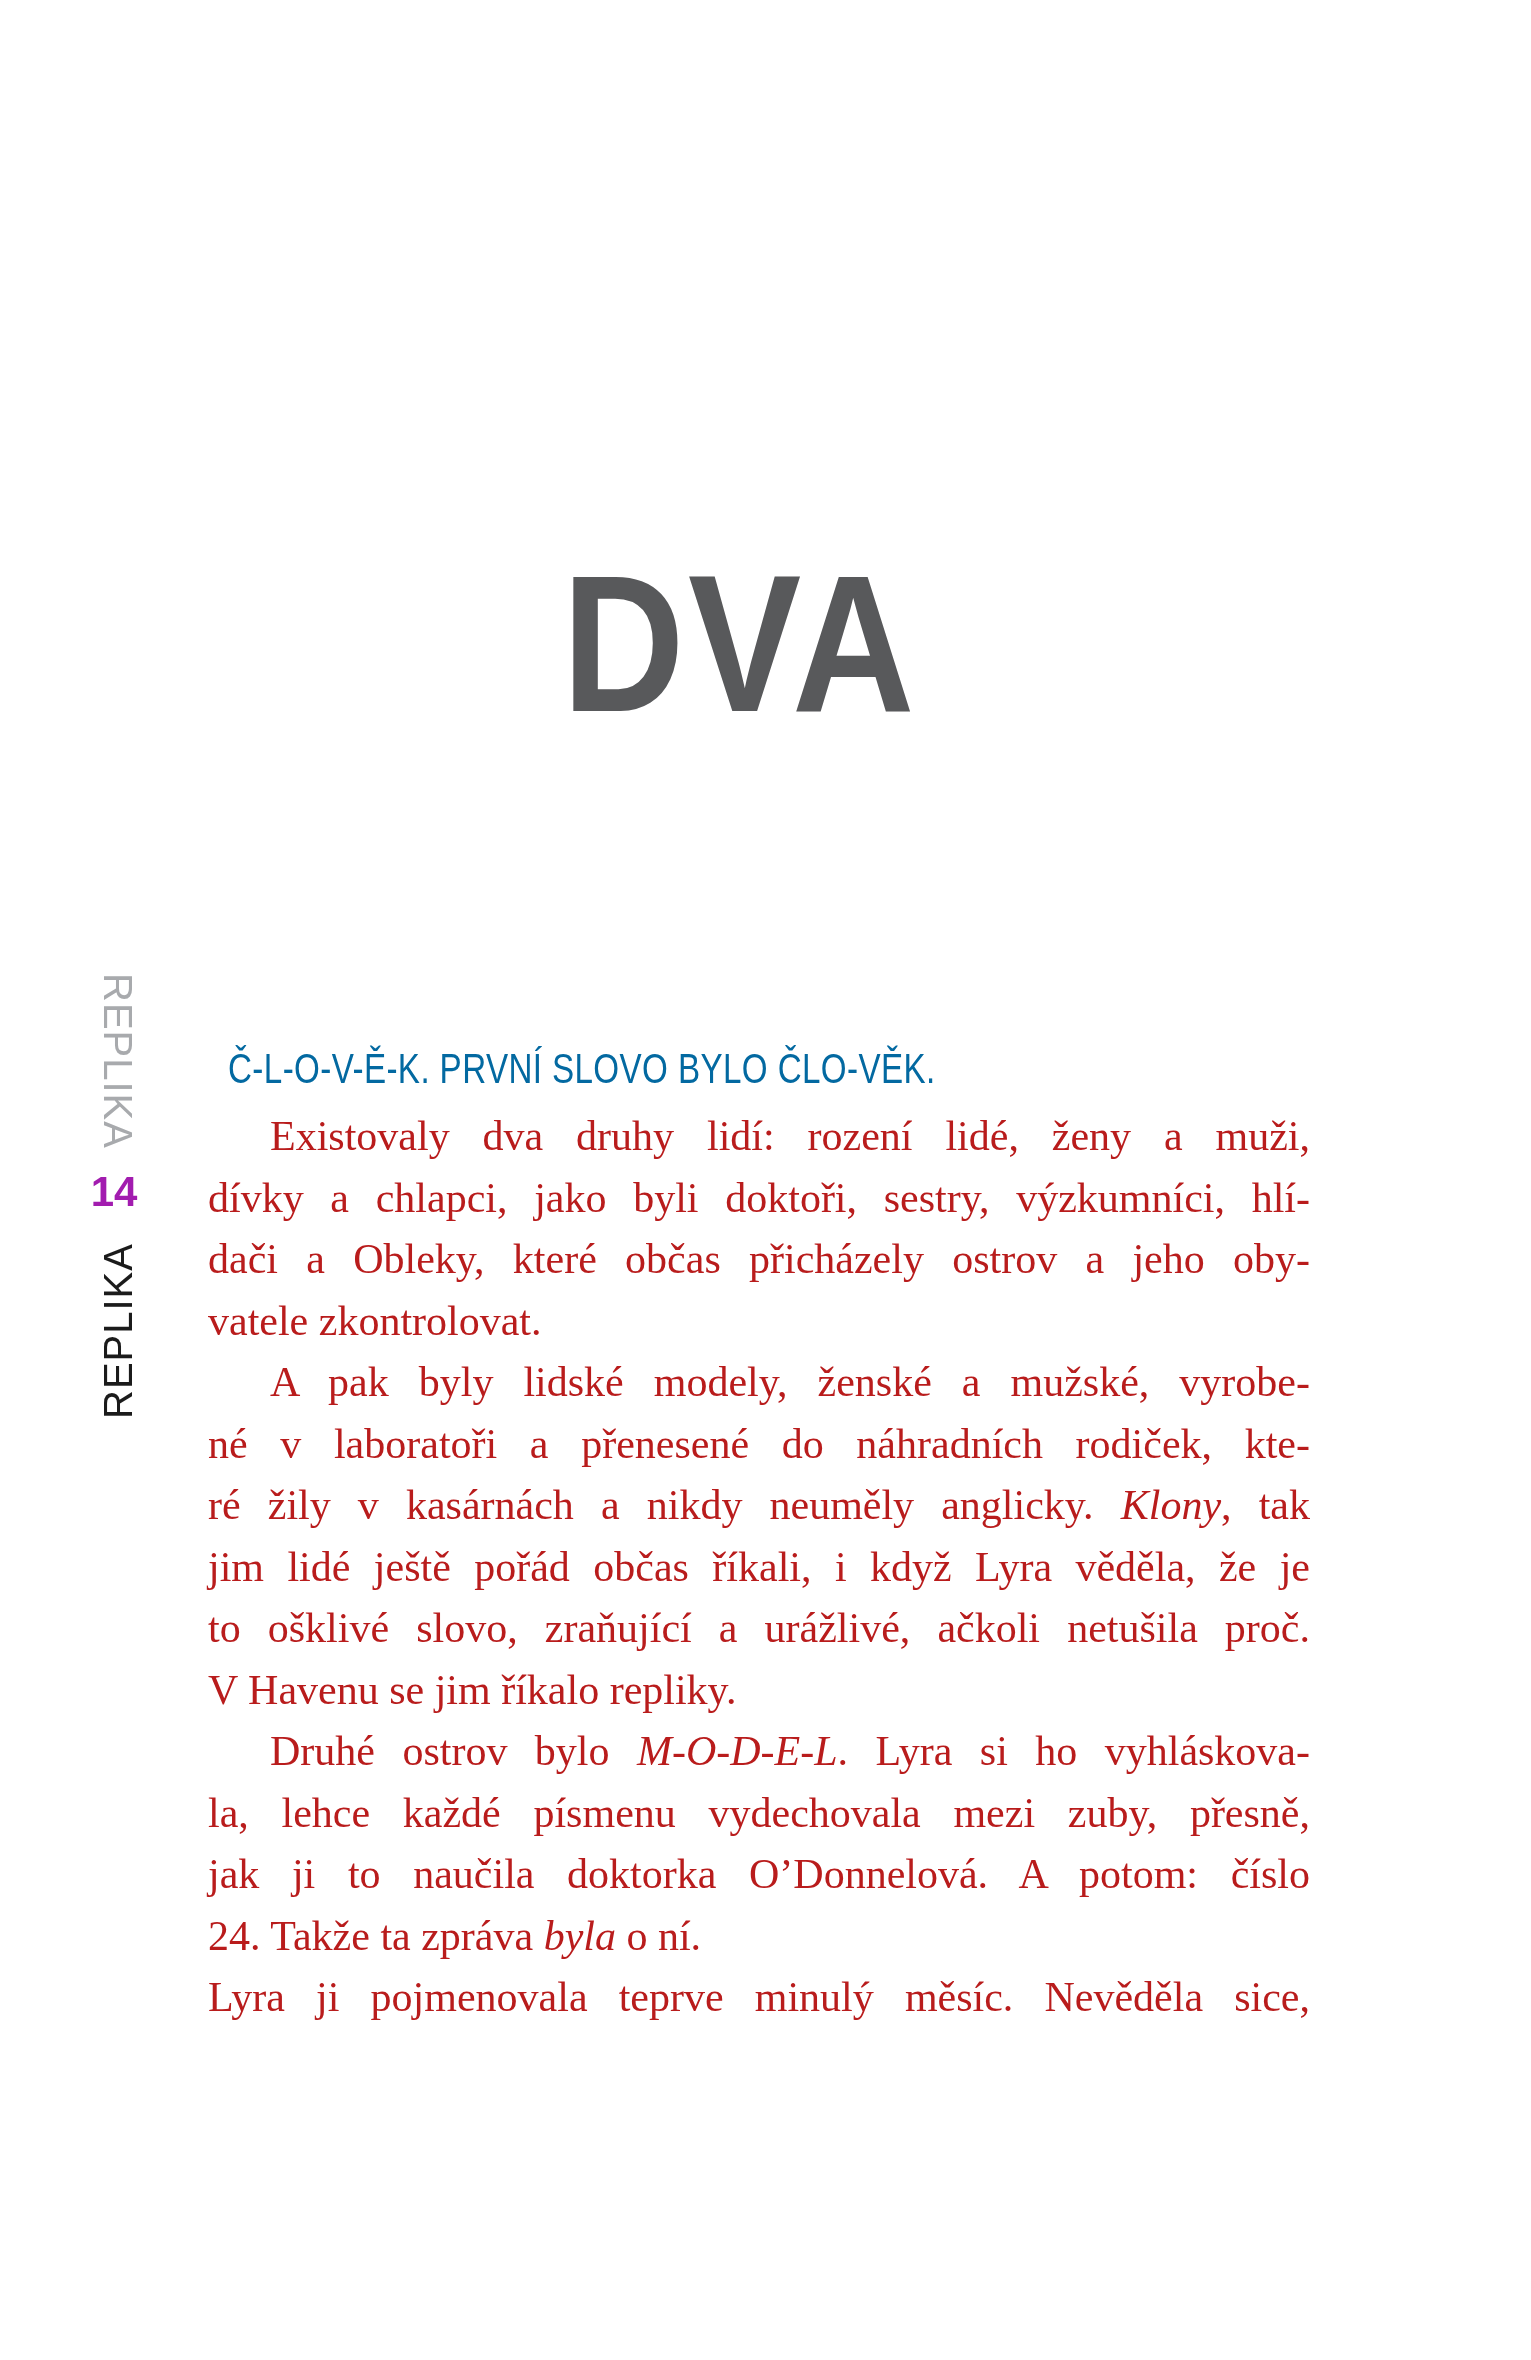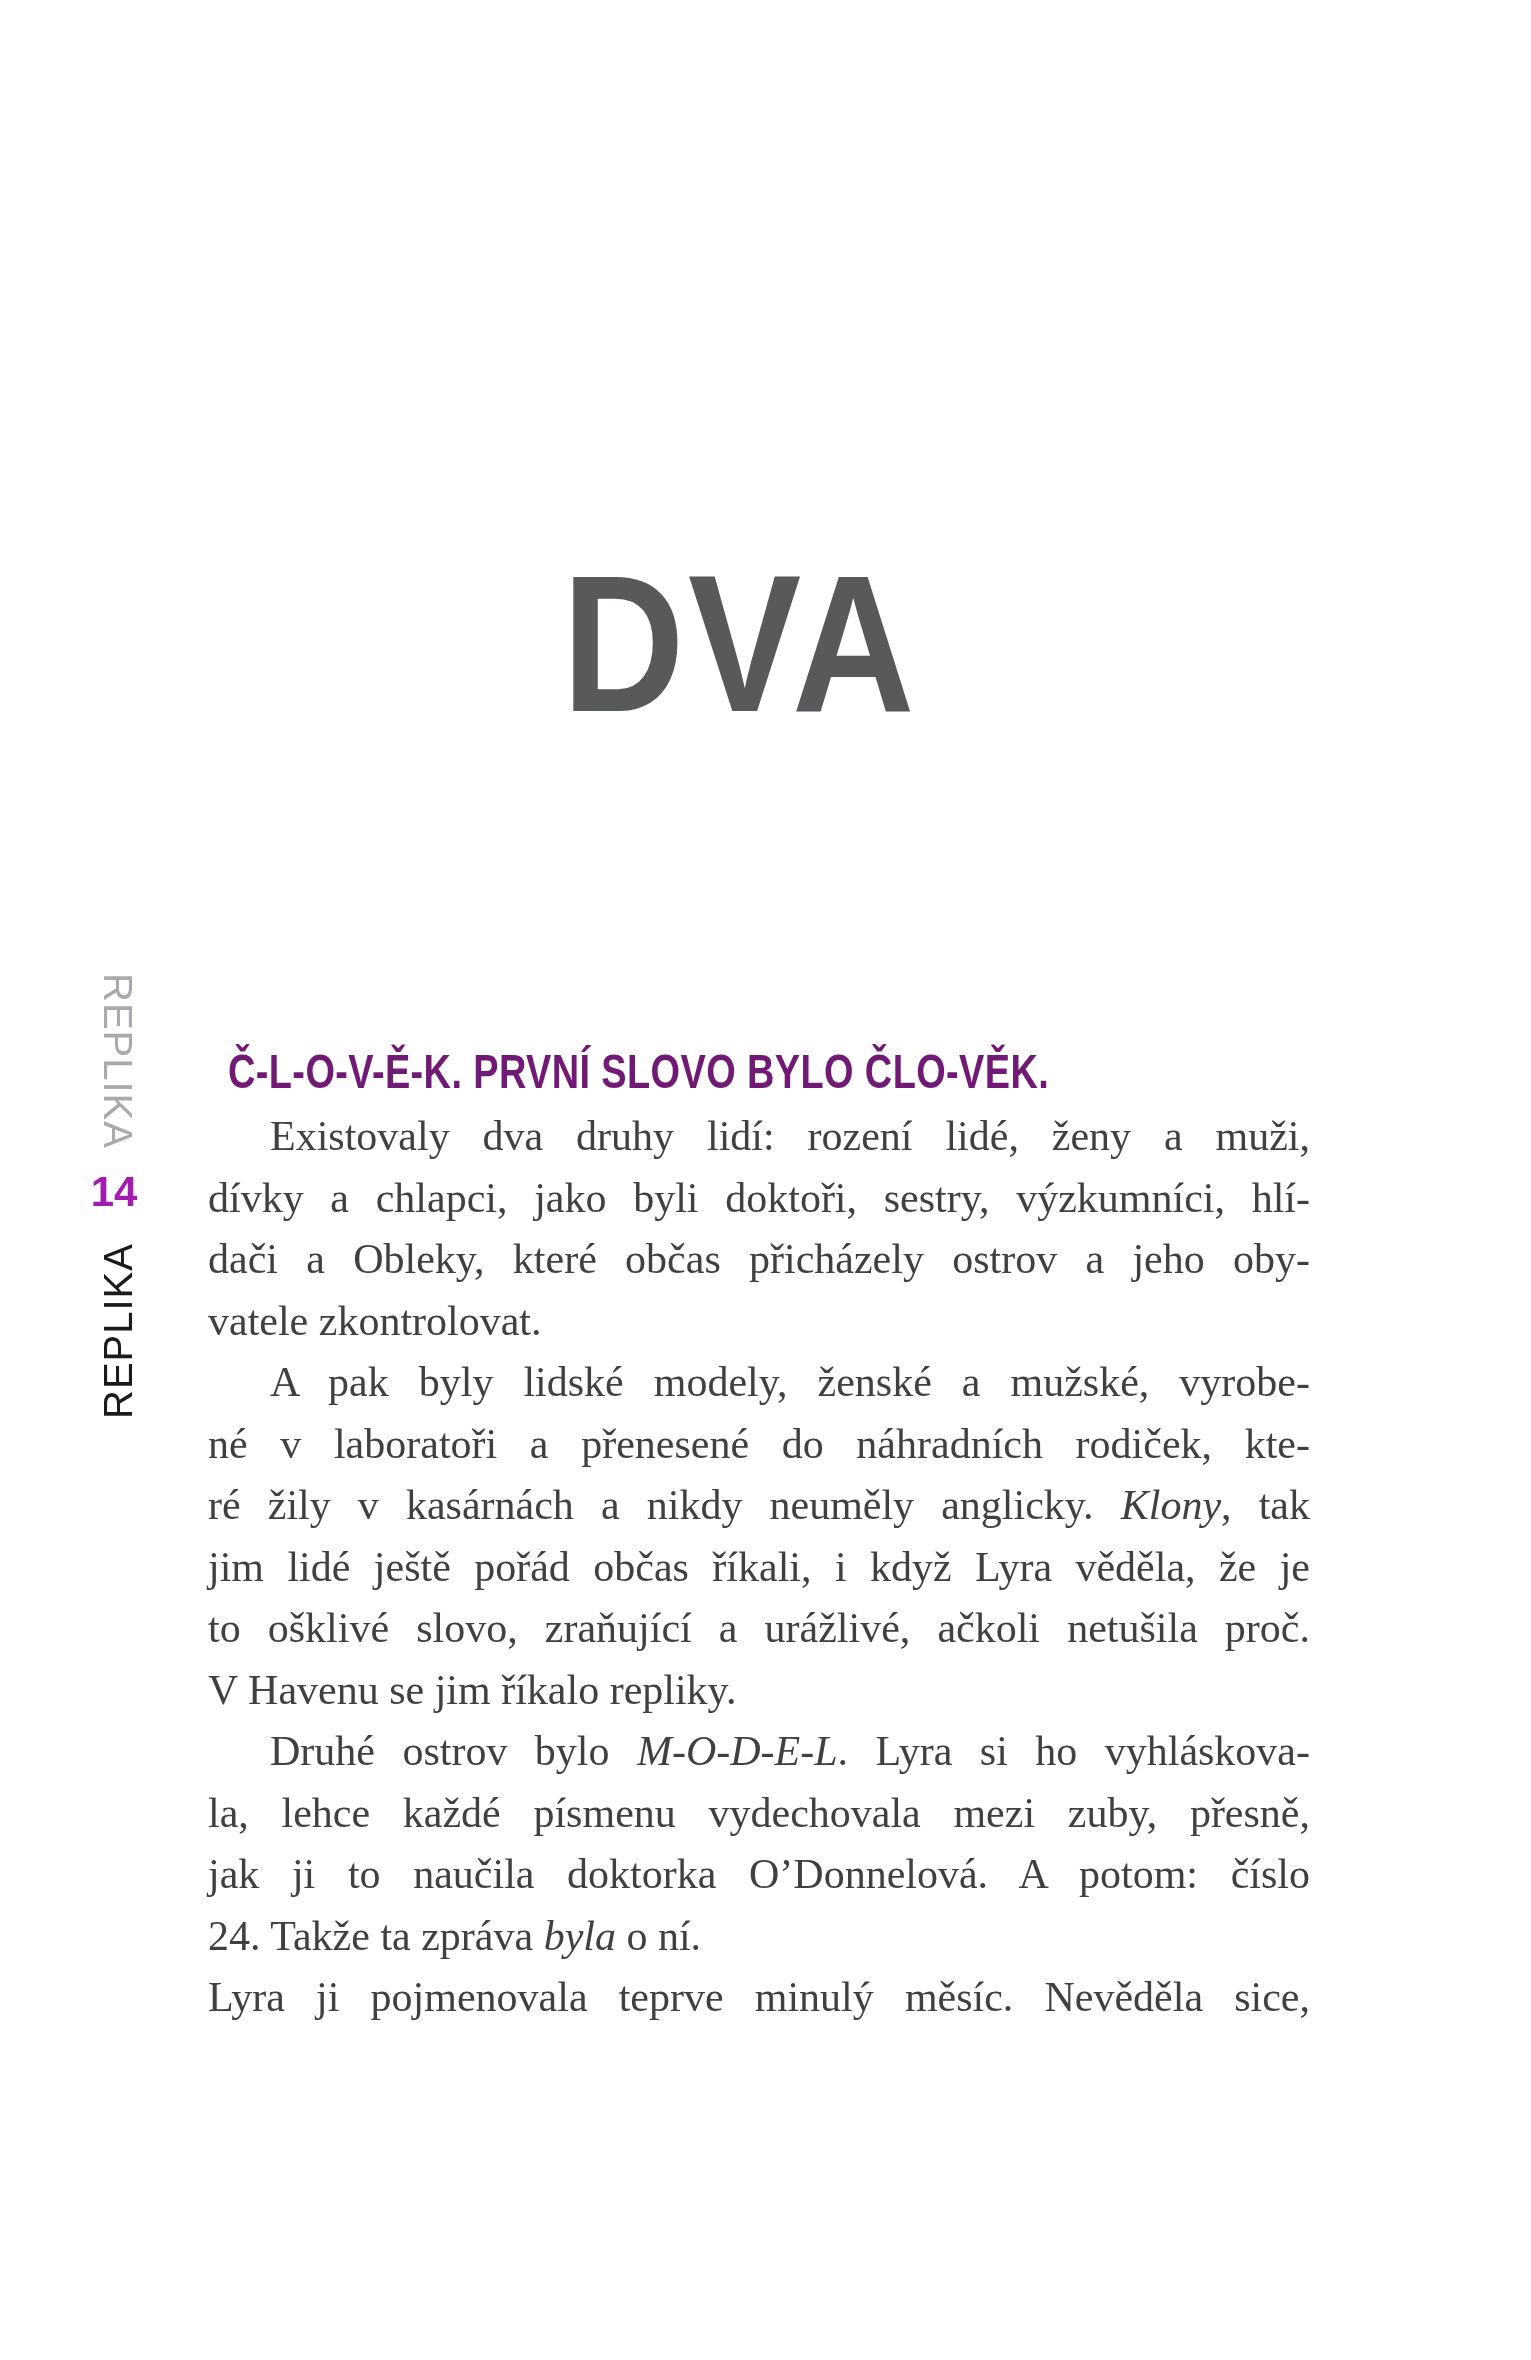--- a/index.html
+++ b/index.html
@@ -50,39 +50,39 @@
     font-family:"Liberation Sans", sans-serif;
     font-size:42px;
     font-weight:bold;
     color:#a21caf;
     line-height:1;
   }
   .kicker{
     position:absolute;
     left:228px;top:1048px;
     font-family:"Liberation Sans", sans-serif;
-    font-weight:bold;
-    font-size:48px;
+    font-weight:normal;
+    font-size:42px;
     line-height:1;
-    color:#701a75;
+    color:#0369a1;
     white-space:nowrap;
   }
   .kicker .squeeze{
     display:inline-block;
     transform:scaleX(0.79);
     transform-origin:left top;
     letter-spacing:0.5px;
   }
   .body-text{
     position:absolute;
     left:208px;top:1106px;
     width:1102px;
     font-size:42px;
     line-height:61.5px;
-    color:#404040;
+    color:#b91c1c;
   }
   .line{
     text-align:justify;
     text-align-last:left;
     height:61.5px;
     white-space:normal;
   }
   .line.just{ text-align-last:justify; }
   .line.indent{ text-indent:62px; }
   .it{ font-style:italic; }

